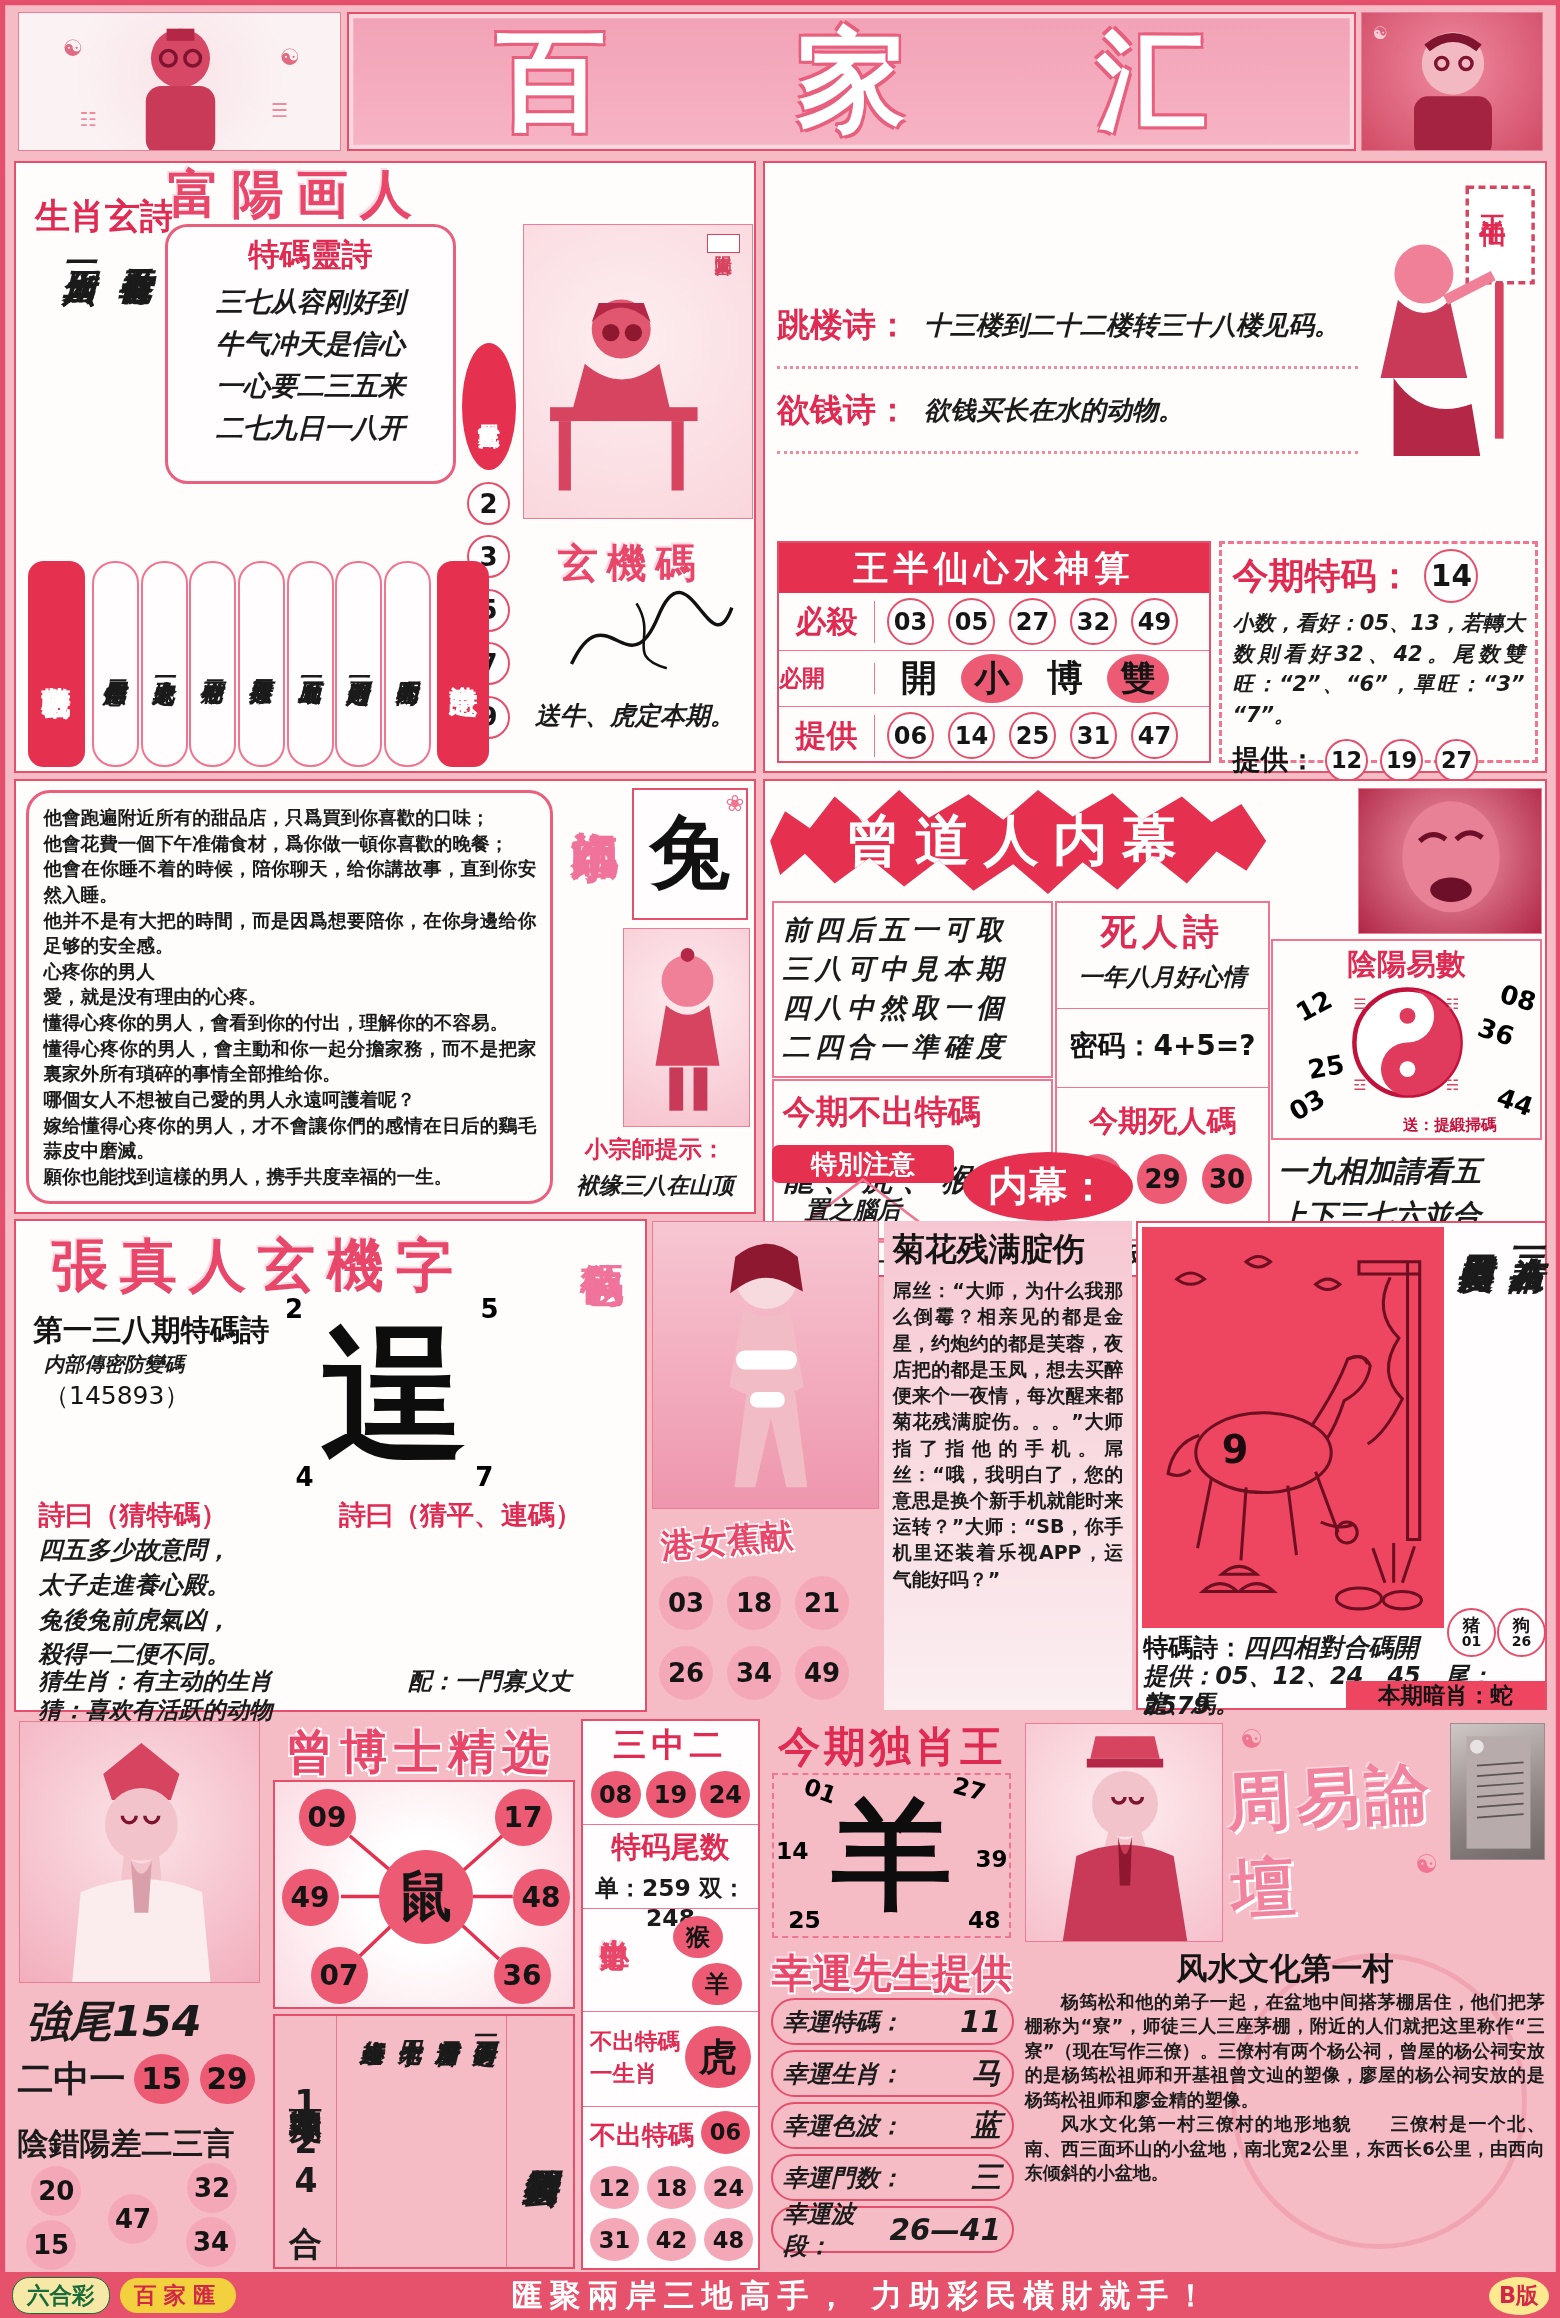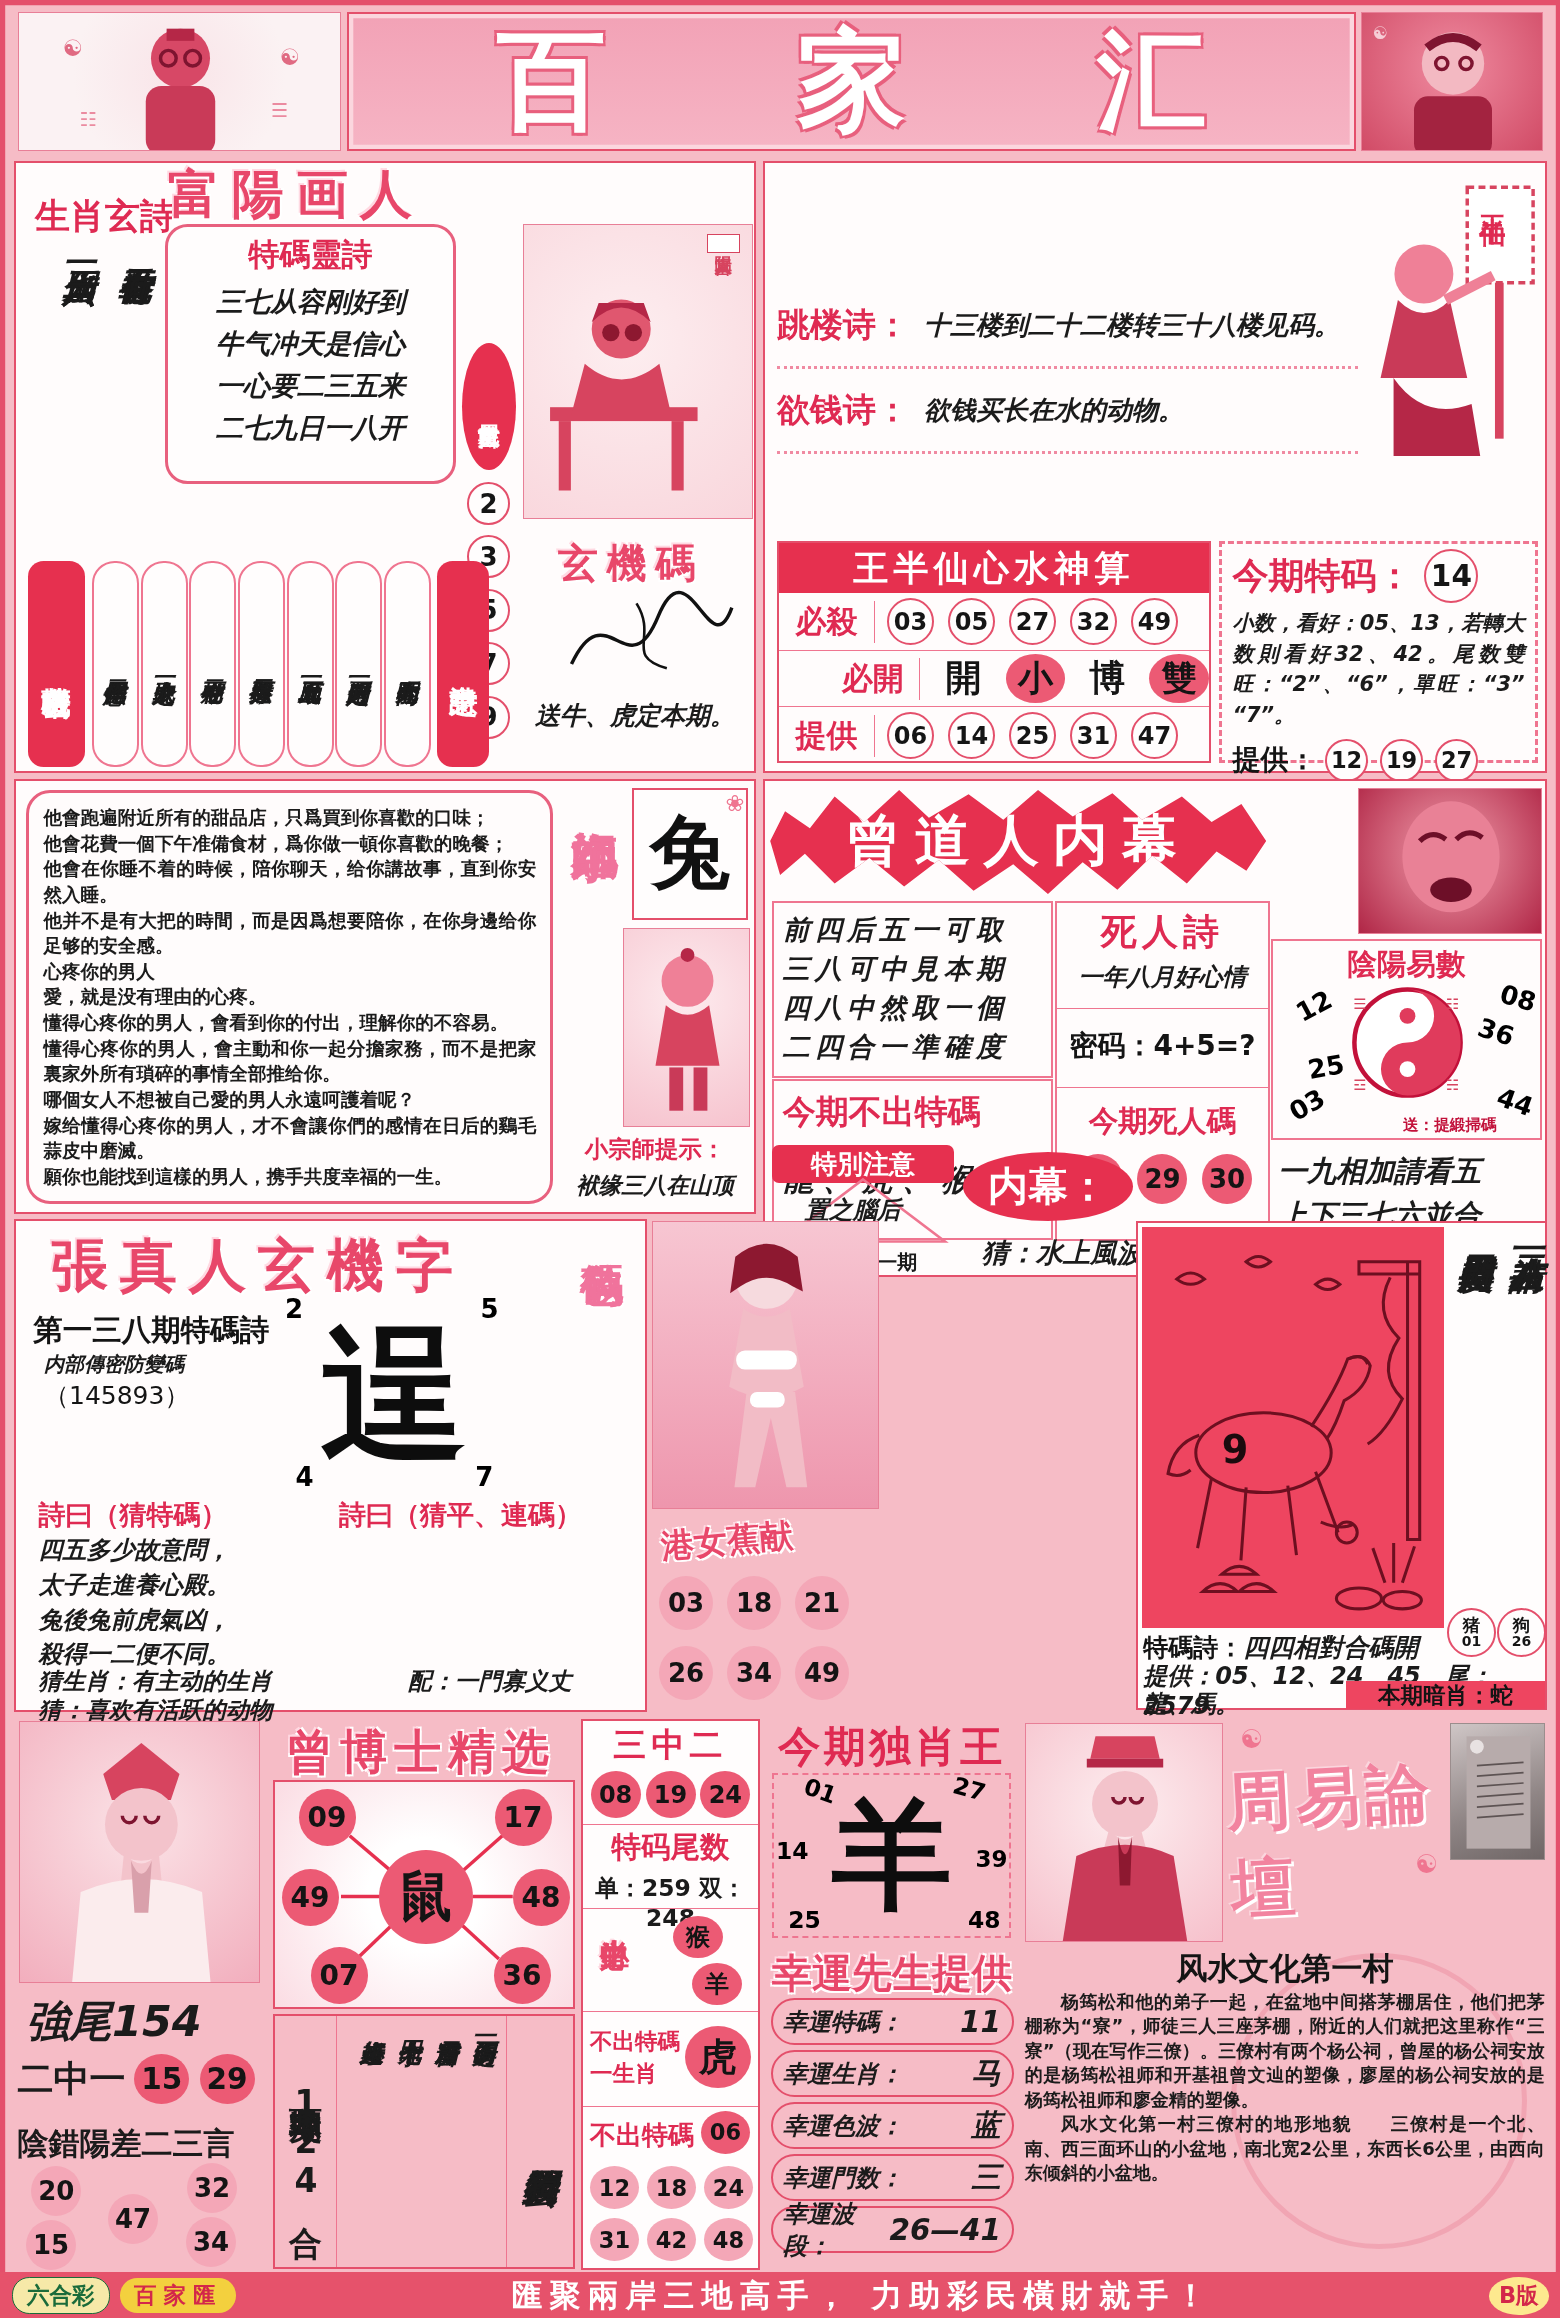--- a/index.html
+++ b/index.html
@@ -147,21 +147,21 @@
       <div style="height:50px;background:#e6304f;color:#fff;font-size:35px;font-weight:bold;display:flex;align-items:center;justify-content:center;letter-spacing:5.2px;">王半仙心水神算</div>
       <div style="display:flex;align-items:center;height:57px;border-bottom:1.7px solid #ef7590;">
         <span class="red bold" style="font-size:31px;width:95px;text-align:center;border-right:1.7px solid #ef7590;">必殺</span>
         <span class="circ oc" style="width:47px;height:47px;font-size:24px;margin-left:12px;">03</span>
         <span class="circ oc" style="width:47px;height:47px;font-size:24px;margin-left:14px;">05</span>
         <span class="circ oc" style="width:47px;height:47px;font-size:24px;margin-left:14px;">27</span>
         <span class="circ oc" style="width:47px;height:47px;font-size:24px;margin-left:14px;">32</span>
         <span class="circ oc" style="width:47px;height:47px;font-size:24px;margin-left:14px;">49</span>
       </div>
       <div style="display:flex;align-items:center;height:55px;border-bottom:1.7px solid #ef7590;">
-        <span class="red bold" style="font-size:31px;width:95px;text-align:center;border-right:1.7px solid #ef7590;margin-left:48px;">必開</span>
+        <span class="red bold" style="font-size:23px;width:95px;border-right:1.7px solid #ef7590;">必開</span>
         <span class="bold" style="font-size:36px;margin-left:26px;color:#141414;">開</span>
         <span class="circ fc" style="width:62px;height:49px;border-radius:50%;font-size:35px;margin-left:24px;">小</span>
         <span class="bold" style="font-size:36px;margin-left:24px;color:#141414;">博</span>
         <span class="circ fc" style="width:62px;height:49px;border-radius:50%;font-size:35px;margin-left:24px;">雙</span>
       </div>
       <div style="display:flex;align-items:center;height:57px;">
         <span class="red bold" style="font-size:31px;width:95px;text-align:center;border-right:1.7px solid #ef7590;">提供</span>
         <span class="circ oc" style="width:47px;height:47px;font-size:24px;margin-left:12px;">06</span>
         <span class="circ oc" style="width:47px;height:47px;font-size:24px;margin-left:14px;">14</span>
         <span class="circ oc" style="width:47px;height:47px;font-size:24px;margin-left:14px;">25</span>
@@ -331,20 +331,24 @@
       <span class="circ pc" style="width:54px;height:54px;font-size:26px;">18</span>
       <span class="circ pc" style="width:54px;height:54px;font-size:26px;">21</span>
     </div>
     <div style="display:flex;gap:14px;margin:15.6px 0 0 7px;">
       <span class="circ pc" style="width:54px;height:54px;font-size:26px;">26</span>
       <span class="circ pc" style="width:54px;height:54px;font-size:26px;">34</span>
       <span class="circ pc" style="width:54px;height:54px;font-size:26px;">49</span>
     </div>
   </div>
 
+  <div class="abs" style="left:884px;top:1221px;width:248px;height:489px;background:linear-gradient(180deg,#f6c7d2,#fbeff1);padding:7px 8.7px;box-sizing:border-box;">
+    <div class="bold" style="font-size:32px;color:#141414;">菊花残满腚伤</div>
+    <div style="font-size:19px;line-height:1.38;text-align:justify;margin-top:5.2px;color:#1b1b1b;font-weight:bold;">屌丝：“大师，为什么我那么倒霉？相亲见的都是金星，约炮约的都是芙蓉，夜店把的都是玉凤，想去买醉便来个一夜情，每次醒来都菊花残满腚伤。。。”大师指了指他的手机。屌丝：“哦，我明白了，您的意思是换个新手机就能时来运转？”大师：“SB，你手机里还装着乐视APP，运气能好吗？”</div>
+  </div>
 
   <div class="abs" style="left:1136px;top:1221px;width:411px;height:489px;background:#fffdfd;border:2.6px solid #e44f6b;box-sizing:border-box;">
     <div class="abs" style="left:3.5px;top:3.5px;width:302px;height:401px;background:#ee4560;overflow:hidden;">
       <svg width="302" height="401" viewBox="0 0 348 462">
         <g stroke="#6d0f20" stroke-width="3.5" fill="none">
           <ellipse cx="140" cy="260" rx="78" ry="46"></ellipse>
           <path d="M195,230 q30,-45 42,-78 q20,-8 26,8 q-4,26 -30,40 q-10,30 -20,44"></path>
           <path d="M238,152 q16,-8 22,6"></path>
           <path d="M80,290 l-16,80 M120,300 l-6,84 M168,298 l10,80 M200,282 l26,70"></path>
           <path d="M66,240 q-30,10 -36,44 q14,6 26,-4"></path>

